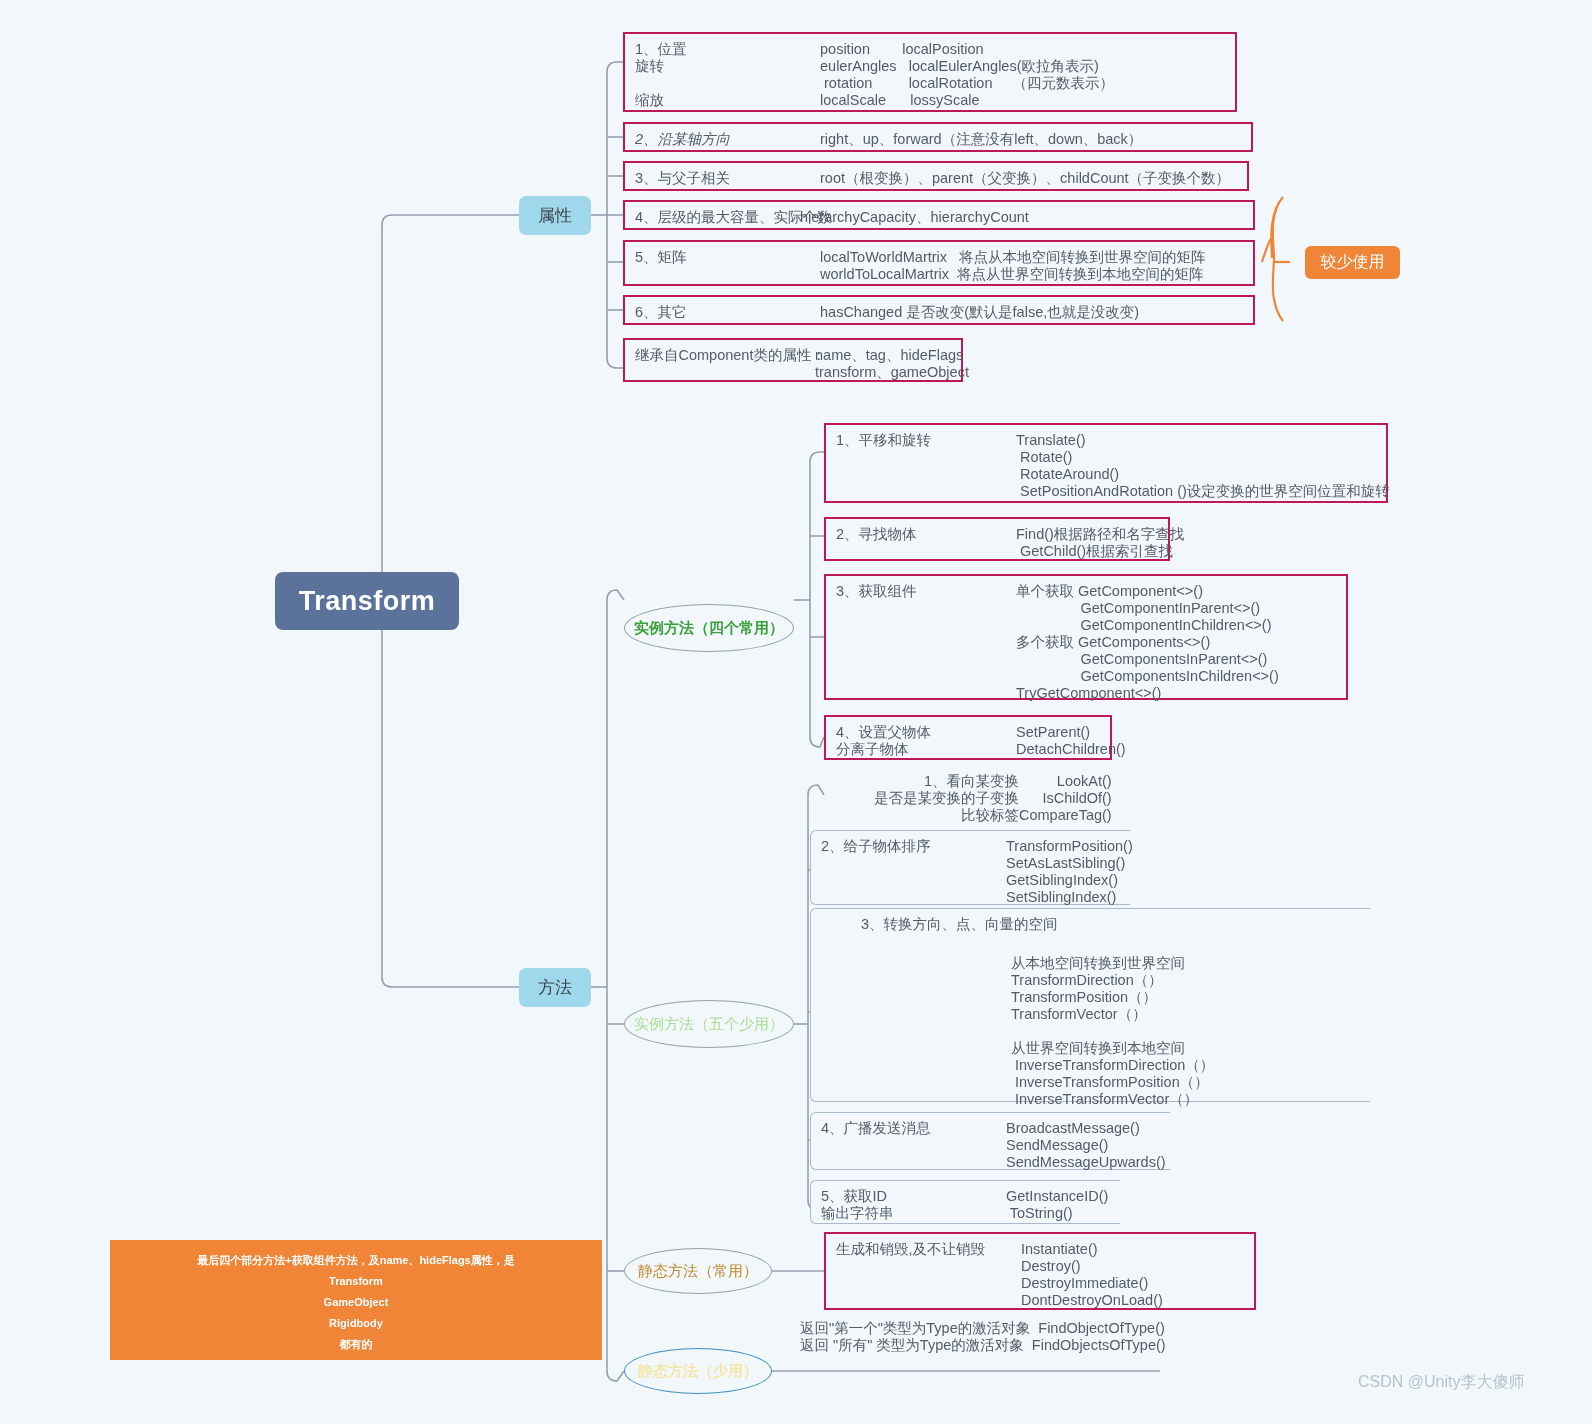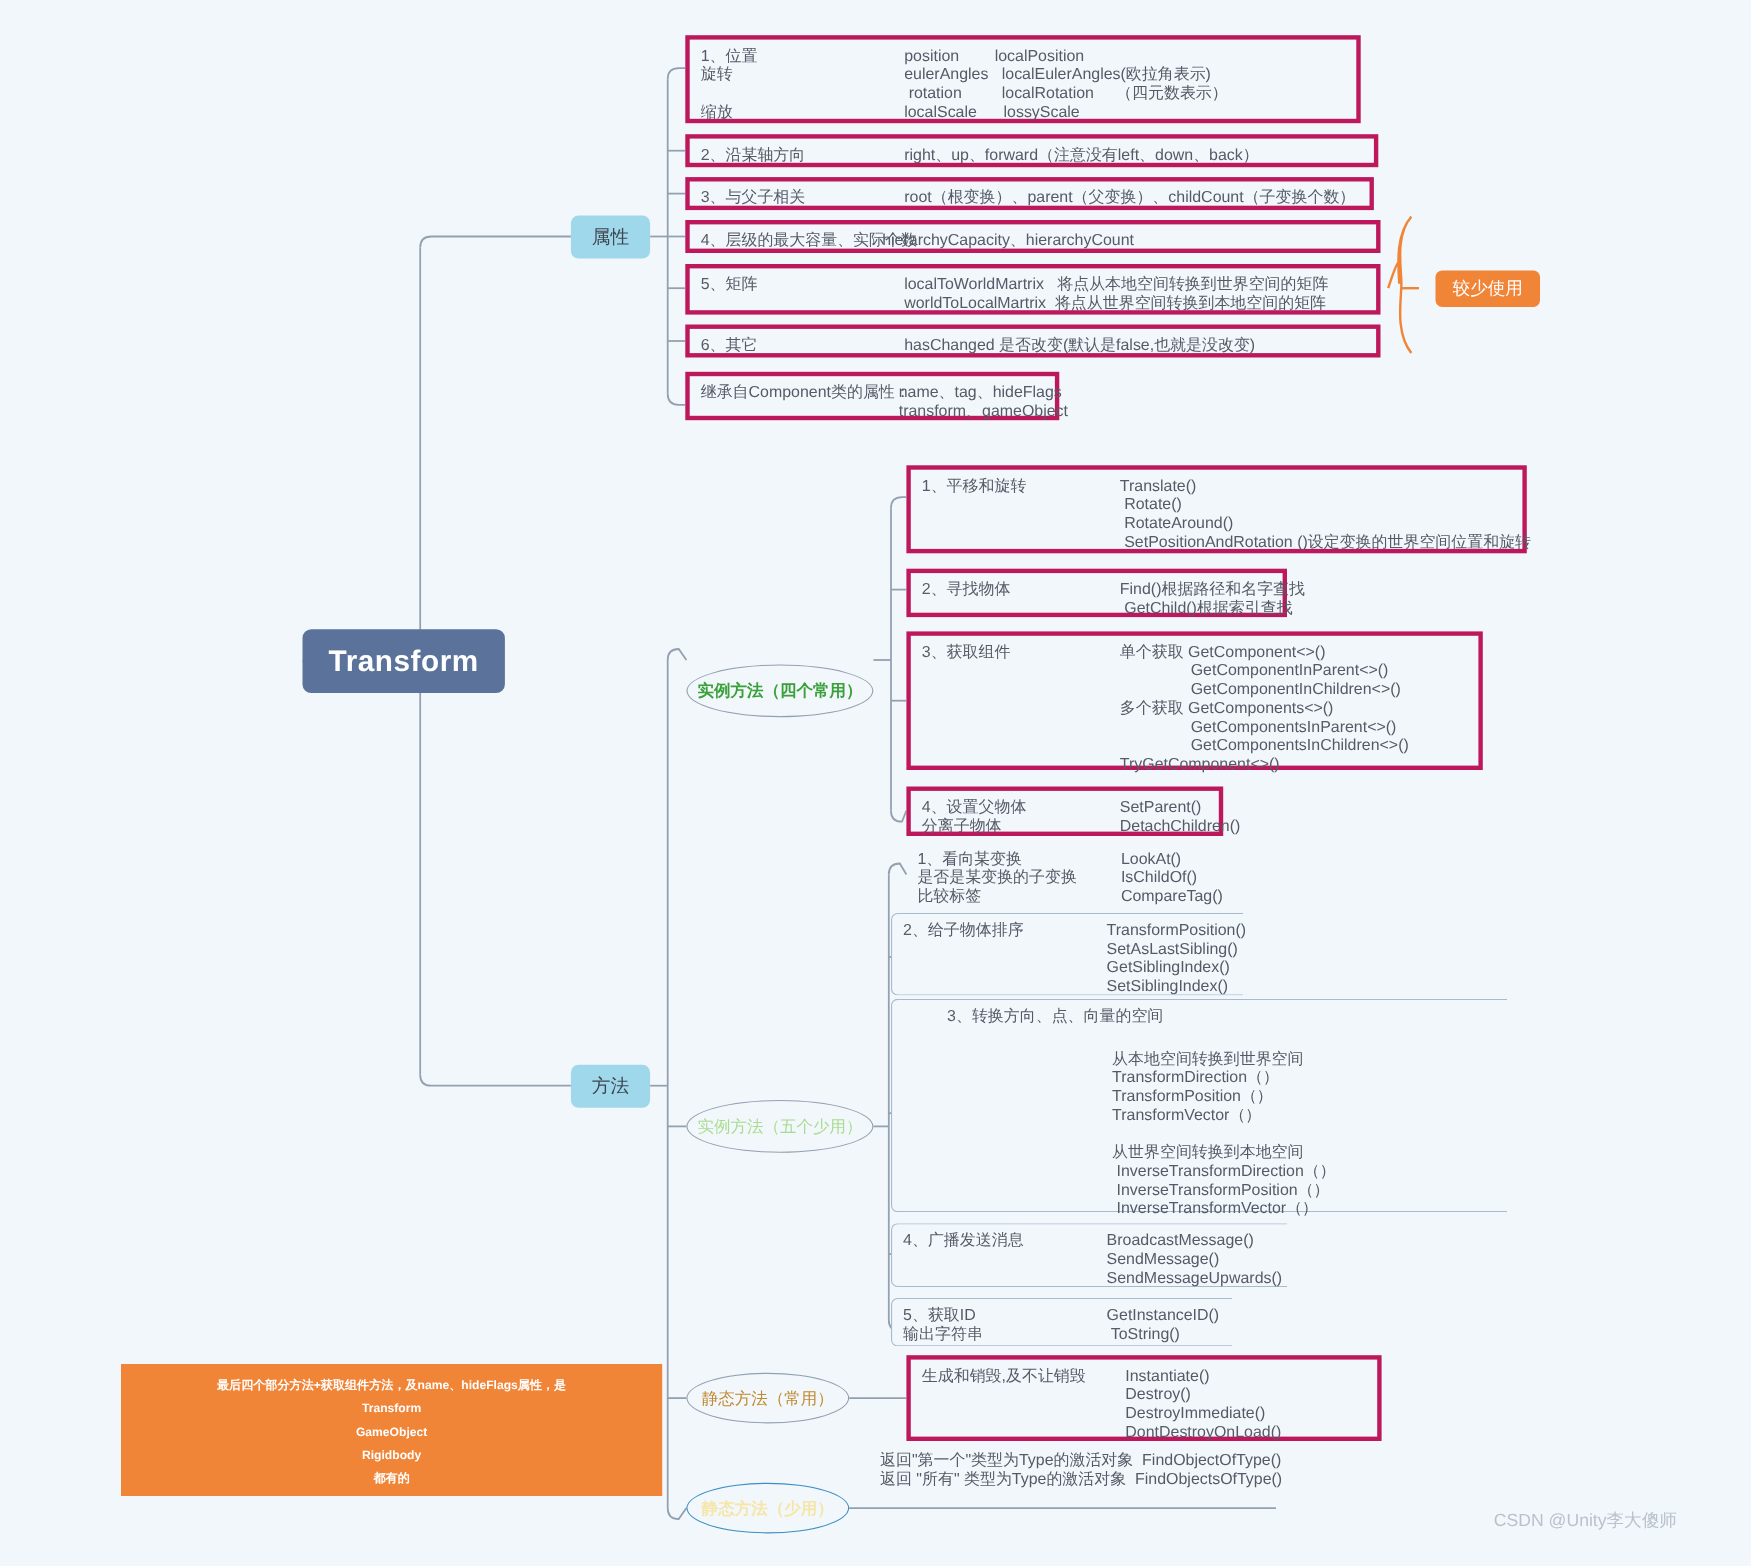--- a/index.html
+++ b/index.html
@@ -37,25 +37,25 @@
     display:flex;align-items:center;justify-content:center;
     font-size:15px;background:#f2f7fc;text-align:center;
   }
   .ell-inst4{left:624px;top:604px;width:170px;height:48px;color:#3aa03a;font-weight:bold;}
   .ell-inst5{left:624px;top:1000px;width:170px;height:48px;color:#a8dd8f;}
   .ell-static-common{left:624px;top:1248px;width:148px;height:46px;color:#c08a2e;}
   .ell-static-rare{left:624px;top:1348px;width:148px;height:46px;color:#f5e6a8;border-color:#3f8fc4;font-weight:bold;}
 
   
   .box{
-    border:4px solid #be185d;background:#f2f7fc;
+    border:2px solid #be185d;background:#f2f7fc;
     font-size:14.5px;line-height:17px;color:#555b66;
     padding:7px 10px 8px 10px;
   }
-  .box.noborder{border:none;background:transparent;}
+  .box.noborder{border:none;background:transparent;text-align:right;}
   .box.openbox{border:1px solid #a8bacd;border-right:none;}
   .row{display:flex;}
   .lbl{flex:0 0 auto;white-space:pre;}
   .val{white-space:pre;}
   .stack div{white-space:pre;}
 
   
   .orange-tag{
     position:absolute;left:1305px;top:246px;width:95px;height:33px;
     background:#f08437;border-radius:6px;color:#fff;font-size:16px;
@@ -147,21 +147,21 @@
 
   <div class="node box" style="left:623px;top:32px;width:614px;height:80px;">
     <div class="row">
       <div class="lbl stack" style="width:185px;"><div>1、位置</div><div>旋转</div><div>&nbsp;</div><div>缩放</div></div>
       <div class="val stack"><div>position        localPosition</div><div>eulerAngles   localEulerAngles(欧拉角表示)</div><div> rotation         localRotation     （四元数表示）</div><div>localScale      lossyScale</div></div>
     </div>
   </div>
 
   <div class="node box" style="left:623px;top:122px;width:630px;height:30px;">
     <div class="row">
-      <div class="lbl stack" style="width:185px;"><div>2、沿某轴方向</div></div>
+      <div class="lbl stack" style="width:185px;font-style:italic;"><div>2、沿某轴方向</div></div>
       <div class="val stack"><div>right、up、forward（注意没有left、down、back）</div></div>
     </div>
   </div>
 
   <div class="node box" style="left:623px;top:161px;width:626px;height:30px;">
     <div class="row">
       <div class="lbl stack" style="width:185px;"><div>3、与父子相关</div></div>
       <div class="val stack"><div>root（根变换）、parent（父变换）、childCount（子变换个数）</div></div>
     </div>
   </div>

